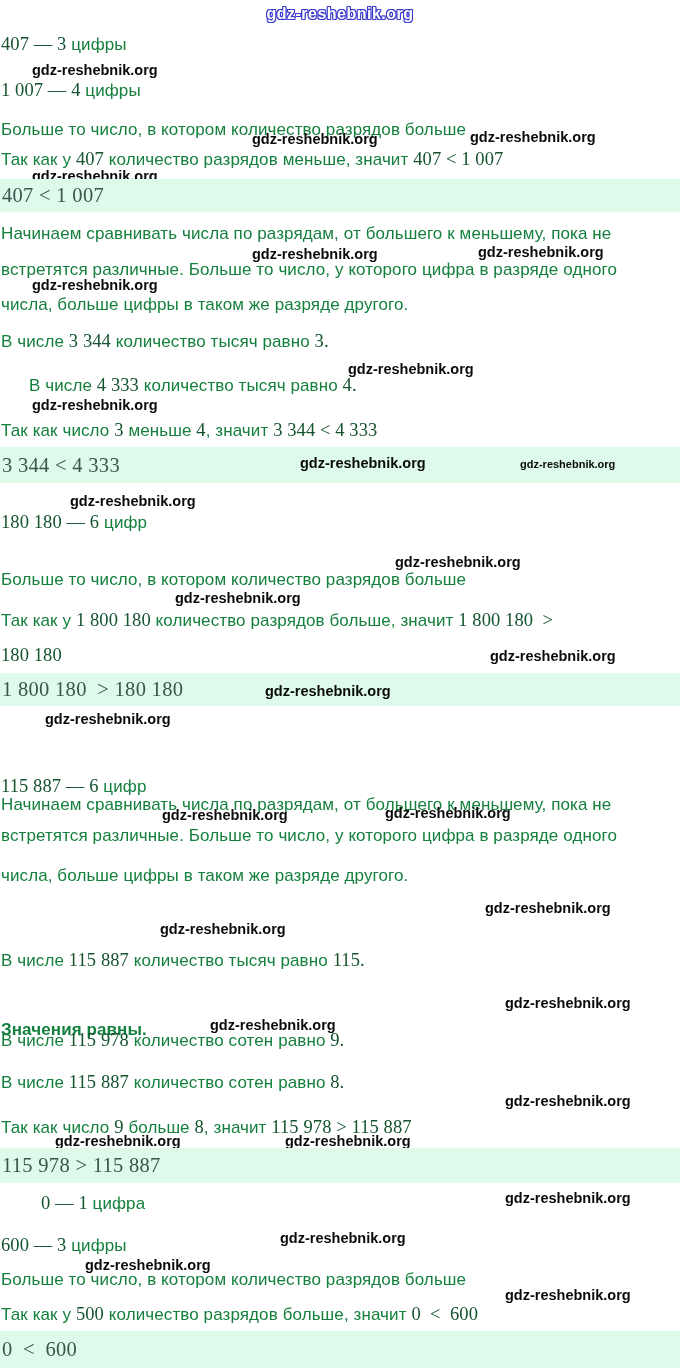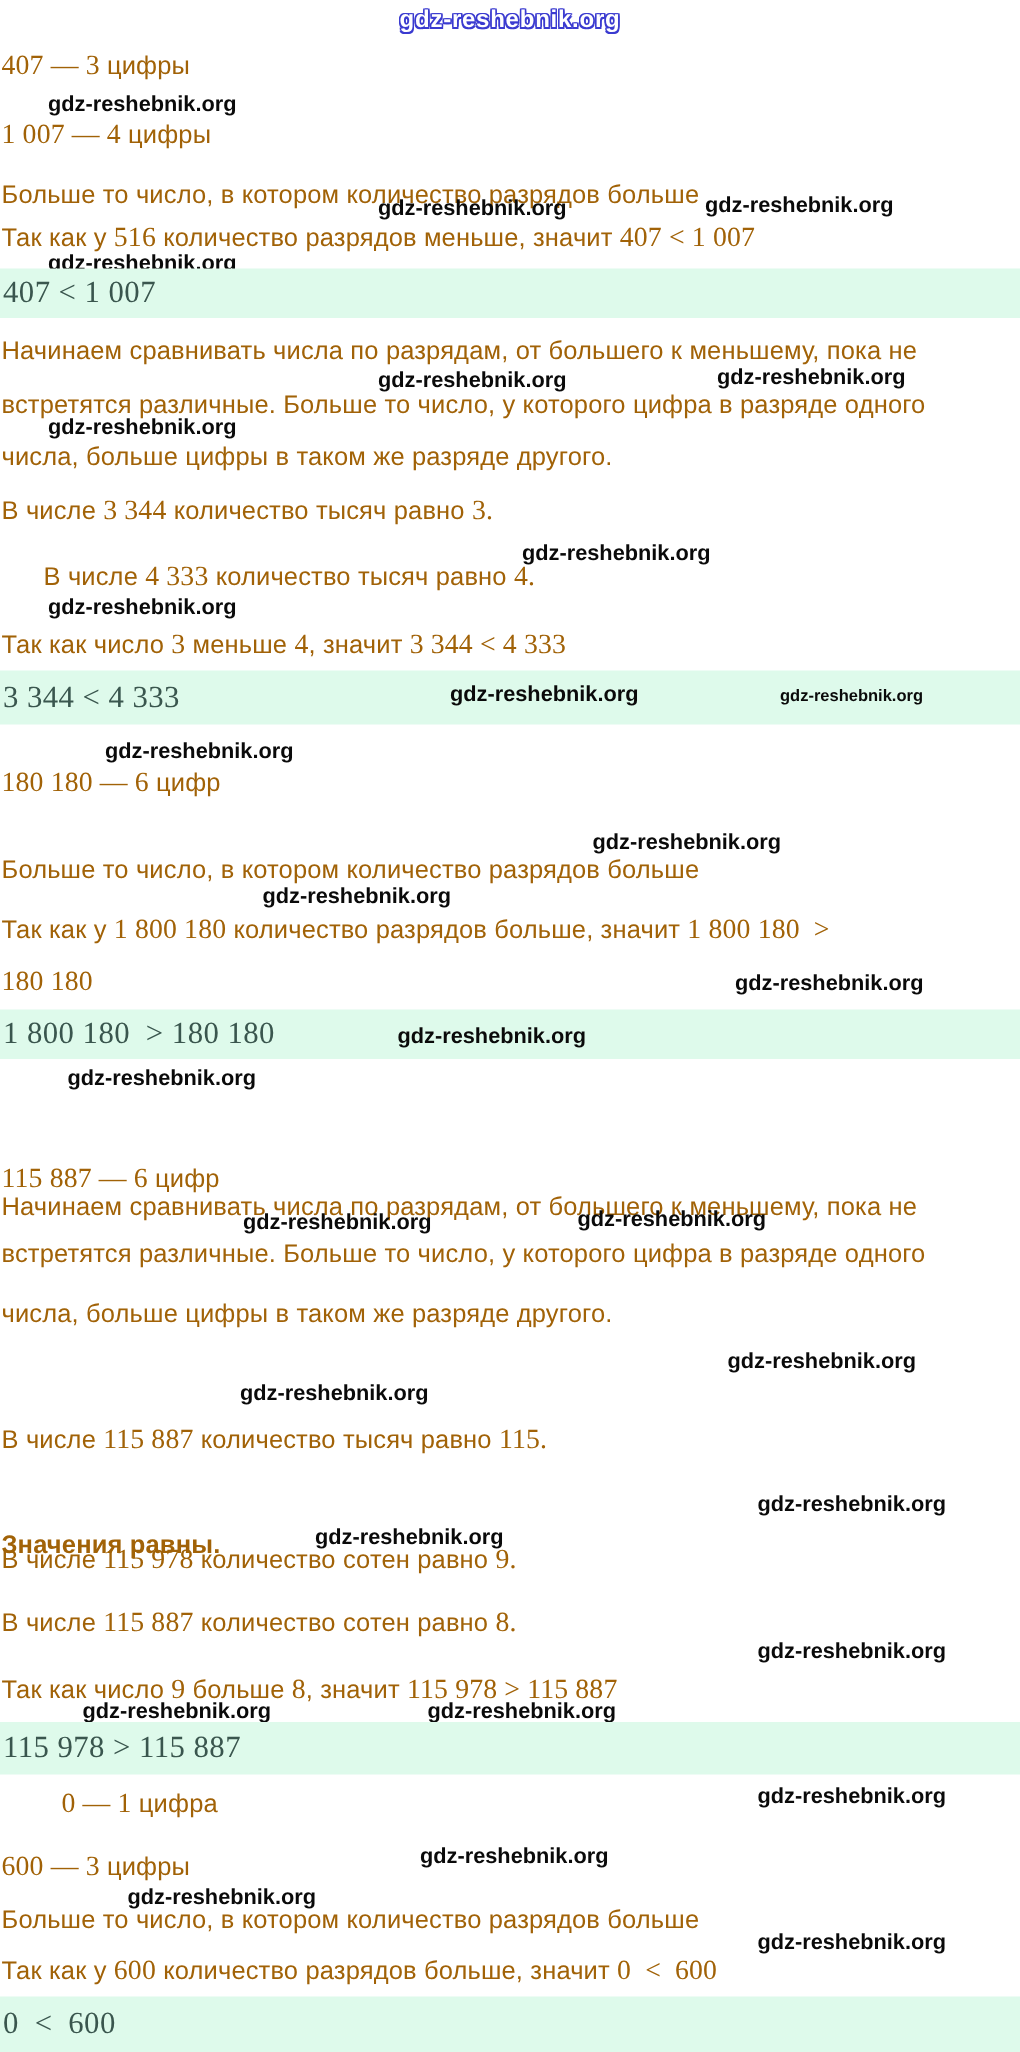--- a/index.html
+++ b/index.html
@@ -1,21 +1,21 @@
 <!DOCTYPE html>
 <html style="--mint: #defaeb; --wmblue: #3b3bd0;"><head>
 <meta charset="utf-8">
 <style>
   html,body{margin:0;padding:0;background:#ffffff;}
   body{width:680px;height:1368px;overflow:hidden;font-family:"Liberation Sans",sans-serif;}
   #page{position:relative;width:680px;height:1368px;background:#ffffff;overflow:hidden;}
 
   .line{position:absolute;left:1px;white-space:nowrap;font-size:17px;color:#333;letter-spacing:.1px;}
-  .seg-t{font-family:"Liberation Sans",sans-serif;color:#a16207;}
-  .seg-m{font-family:"Liberation Serif",serif;font-size:18.5px;color:#a16207;}
+  .seg-t{font-family:"Liberation Sans",sans-serif;color:#15803d;}
+  .seg-m{font-family:"Liberation Serif",serif;font-size:18.5px;color:#14532d;}
 
   .answer{position:absolute;left:0;width:680px;background:var(--mint,#defaeb);display:flex;align-items:center;}
   .answer-text{font-family:"Liberation Serif",serif;font-size:20.5px;color:#3a564e;padding-left:2px;letter-spacing:.3px;white-space:nowrap;}
 
   .wm{position:absolute;font-family:"Liberation Sans",sans-serif;font-weight:600;color:#0a0a0a;white-space:nowrap;}
   .wm-lg{font-size:14.5px;}
   .wm-sm{font-size:11px;}
 
   .wm-blue{position:absolute;left:50%;transform:translateX(-50%);font-size:16px;font-weight:700;
     letter-spacing:.5px;color:#ffffff;white-space:nowrap;
@@ -27,21 +27,21 @@
 <body>
 
 <div id="page">
     <div class="wm-blue" style="top: 5px;">gdz-reshebnik.org</div>
     <div class="line" style="top: 34px;"><span class="seg-m">407 — 3</span><span class="seg-t"> цифры</span></div>
     <span class="wm wm-lg" style="left: 32px; top: 62px;">gdz-reshebnik.org</span>
     <div class="line" style="top: 80px;"><span class="seg-m">1 007 — 4</span><span class="seg-t"> цифры</span></div>
     <div class="line" style="top: 120px;"><span class="seg-t">Больше то число, в котором количество разрядов больше</span></div>
     <span class="wm wm-lg" style="left: 252px; top: 131px;">gdz-reshebnik.org</span>
     <span class="wm wm-lg" style="left: 470px; top: 129px;">gdz-reshebnik.org</span>
-    <div class="line" style="top: 149px;"><span class="seg-t">Так как у </span><span class="seg-m">516</span><span class="seg-t"> количество разрядов меньше, значит </span><span class="seg-m">407 &lt; 1 007</span></div>
+    <div class="line" style="top: 149px;"><span class="seg-t">Так как у </span><span class="seg-m">407</span><span class="seg-t"> количество разрядов меньше, значит </span><span class="seg-m">407 &lt; 1 007</span></div>
     <span class="wm wm-lg" style="left: 32px; top: 168px;">gdz-reshebnik.org</span>
     <div class="answer" style="top: 179px; height: 33px;">
       <span class="answer-text">407 &lt; 1 007</span>
     </div>
     <div class="line" style="top: 224px;"><span class="seg-t">Начинаем сравнивать числа по разрядам, от большего к меньшему, пока не</span></div>
     <span class="wm wm-lg" style="left: 252px; top: 246px;">gdz-reshebnik.org</span>
     <span class="wm wm-lg" style="left: 478px; top: 244px;">gdz-reshebnik.org</span>
     <div class="line" style="top: 260px;"><span class="seg-t">встретятся различные. Больше то число, у которого цифра в разряде одного</span></div>
     <span class="wm wm-lg" style="left: 32px; top: 277px;">gdz-reshebnik.org</span>
     <div class="line" style="top: 295px;"><span class="seg-t">числа, больше цифры в таком же разряде другого.</span></div>
@@ -89,17 +89,17 @@
     <div class="answer" style="top: 1148px; height: 35px;">
       <span class="answer-text">115 978 &gt; 115 887</span>
     </div>
     <div class="line" style="top: 1193px; margin-left: 40px;"><span class="seg-m">0 — 1</span><span class="seg-t"> цифра</span></div>
     <span class="wm wm-lg" style="left: 505px; top: 1190px;">gdz-reshebnik.org</span>
     <div class="line" style="top: 1235px;"><span class="seg-m">600 — 3</span><span class="seg-t"> цифры</span></div>
     <span class="wm wm-lg" style="left: 280px; top: 1230px;">gdz-reshebnik.org</span>
     <span class="wm wm-lg" style="left: 85px; top: 1257px;">gdz-reshebnik.org</span>
     <div class="line" style="top: 1270px;"><span class="seg-t">Больше то число, в котором количество разрядов больше</span></div>
     <span class="wm wm-lg" style="left: 505px; top: 1287px;">gdz-reshebnik.org</span>
-    <div class="line" style="top: 1304px;"><span class="seg-t">Так как у </span><span class="seg-m">600</span><span class="seg-t"> количество разрядов больше, значит </span><span class="seg-m">0 &lt; 600</span></div>
+    <div class="line" style="top: 1304px;"><span class="seg-t">Так как у </span><span class="seg-m">500</span><span class="seg-t"> количество разрядов больше, значит </span><span class="seg-m">0 &lt; 600</span></div>
     <div class="answer" style="top: 1331px; height: 37px;">
       <span class="answer-text">0 &lt; 600</span>
     </div>
   </div>
 
 </body></html>

